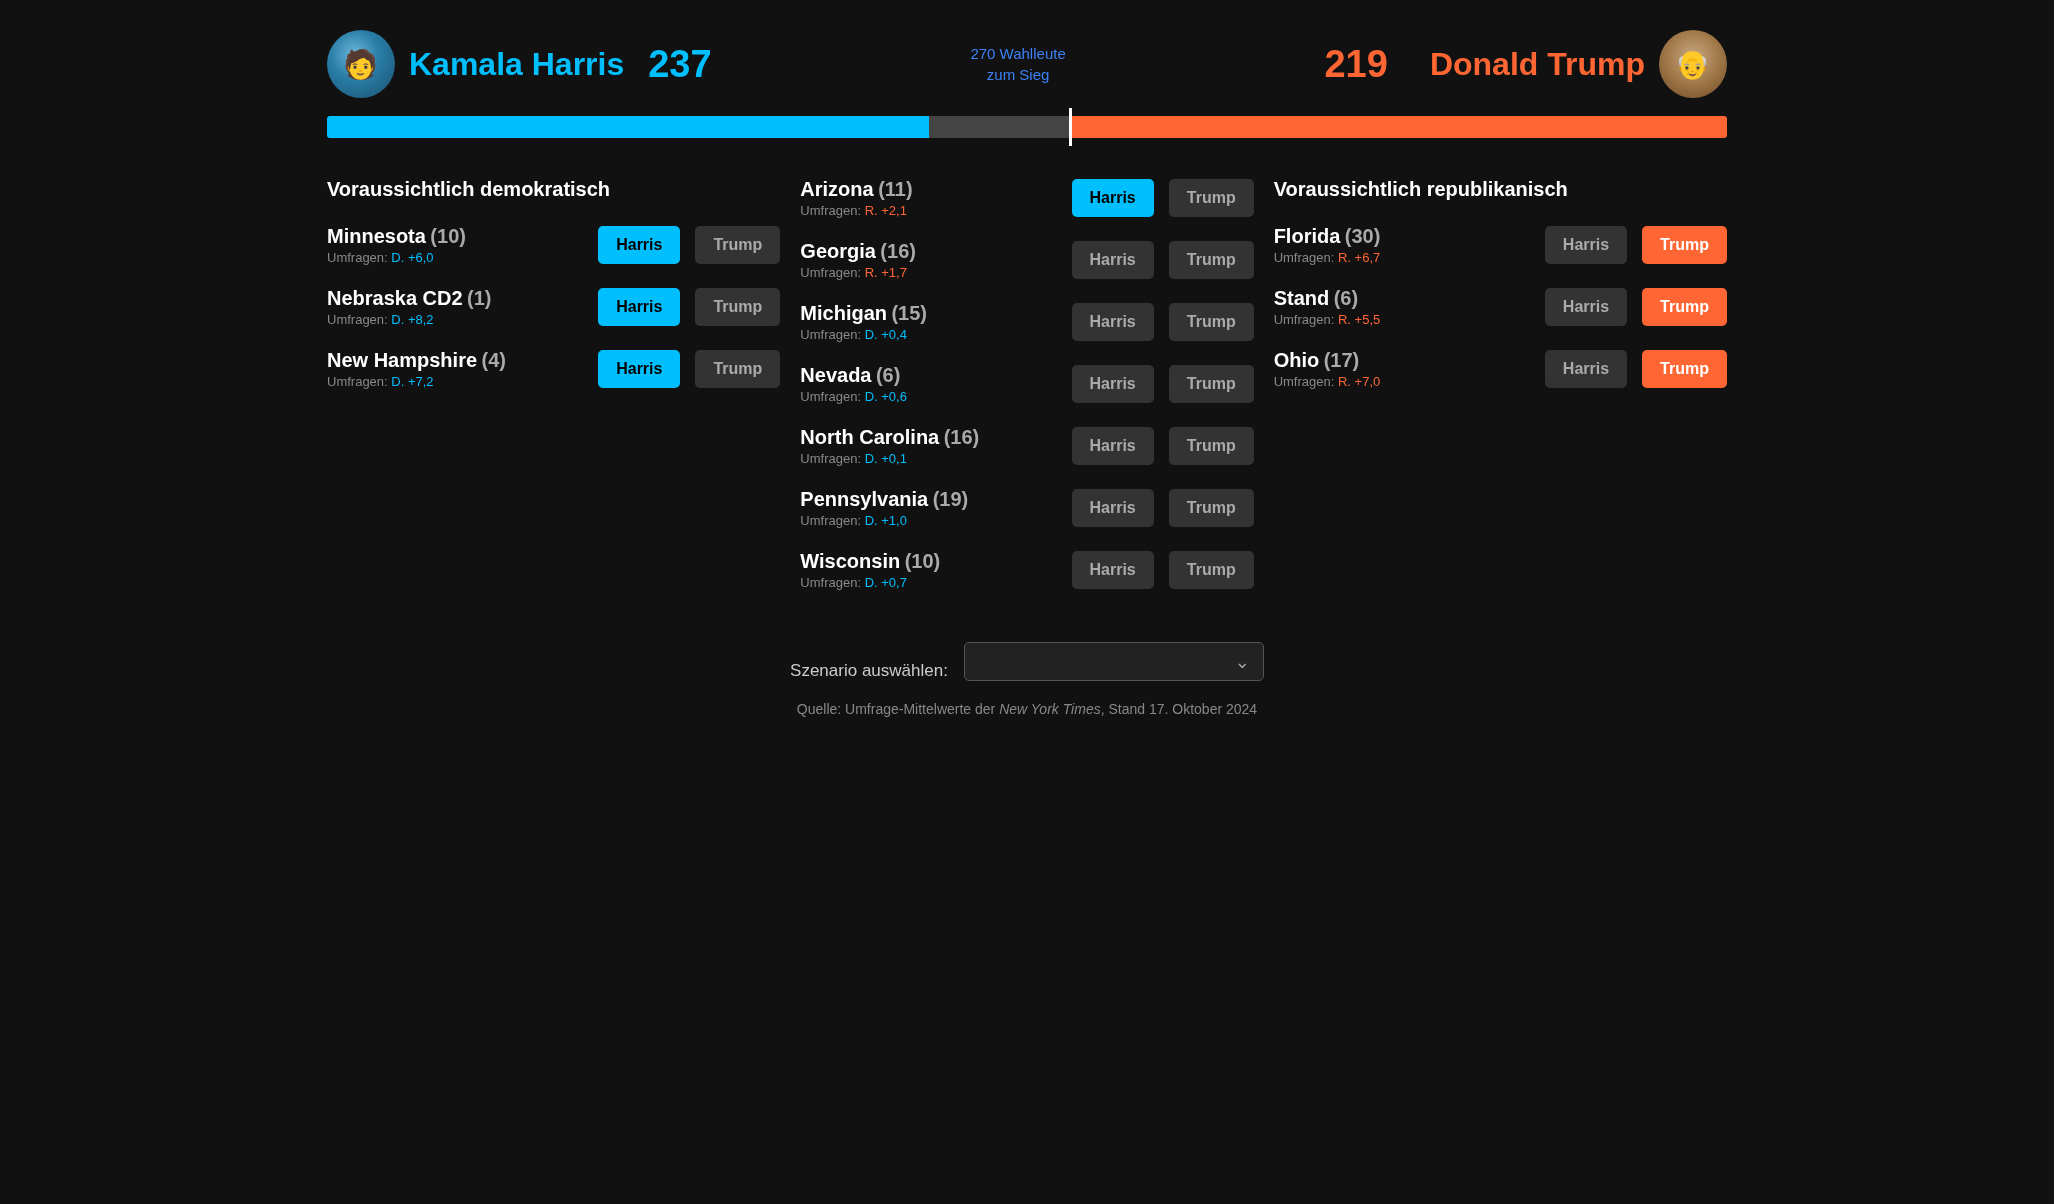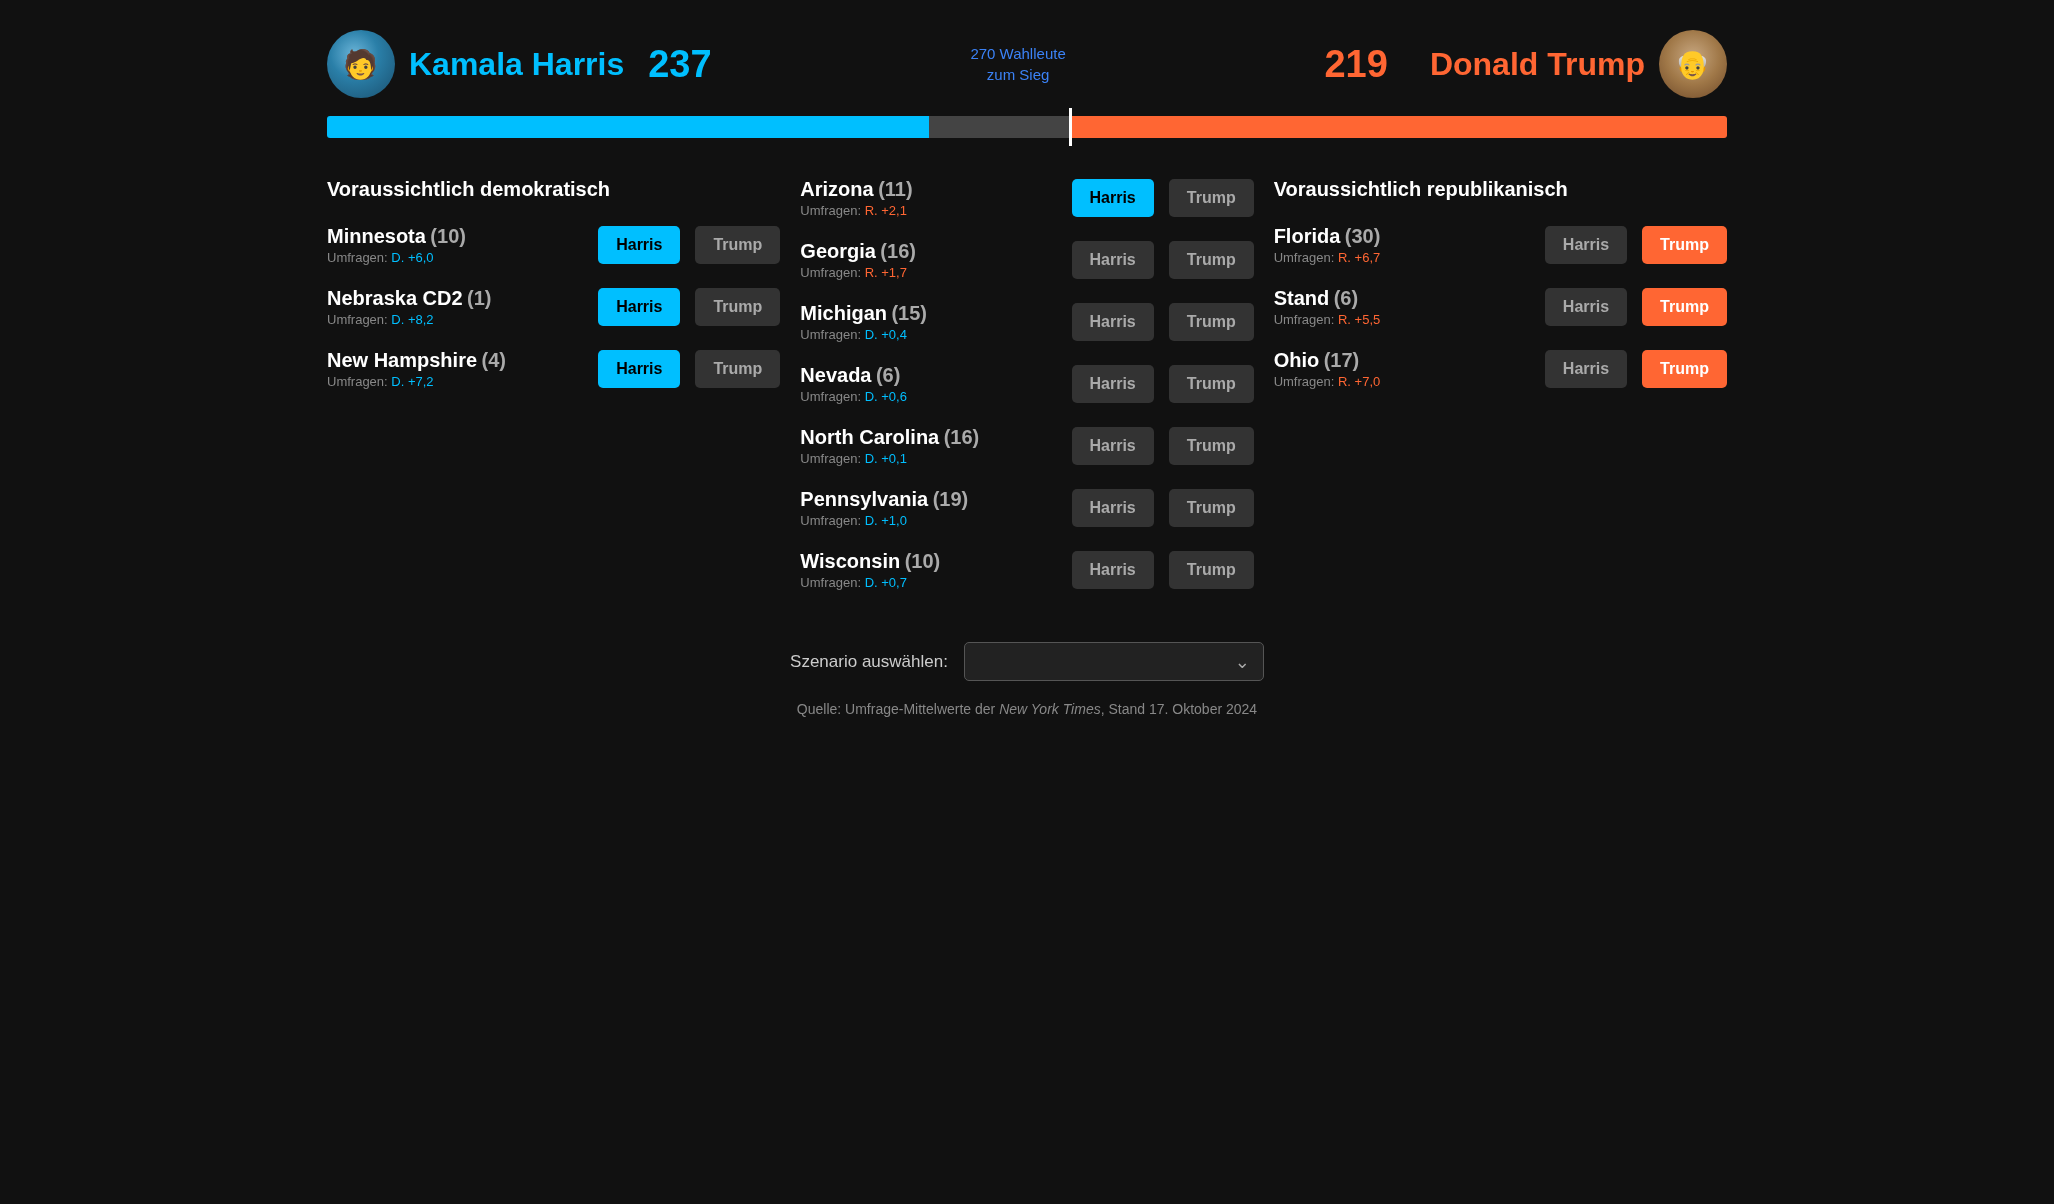--- a/index.html
+++ b/index.html
@@ -199,21 +199,21 @@
     .btn-trump-inactive {
       background: #333;
       color: #aaa;
     }
 
     
     .dropdown-section {
       max-width: 1400px;
       margin: 30px auto 10px auto;
       display: flex;
-      align-items: center;
+      align-items: flex-end;
       justify-content: center;
       gap: 16px;
     }
     .dropdown-label {
       font-size: 17px;
       color: #ccc;
     }
     .dropdown-select {
       background: #222;
       border: 1px solid #555;

